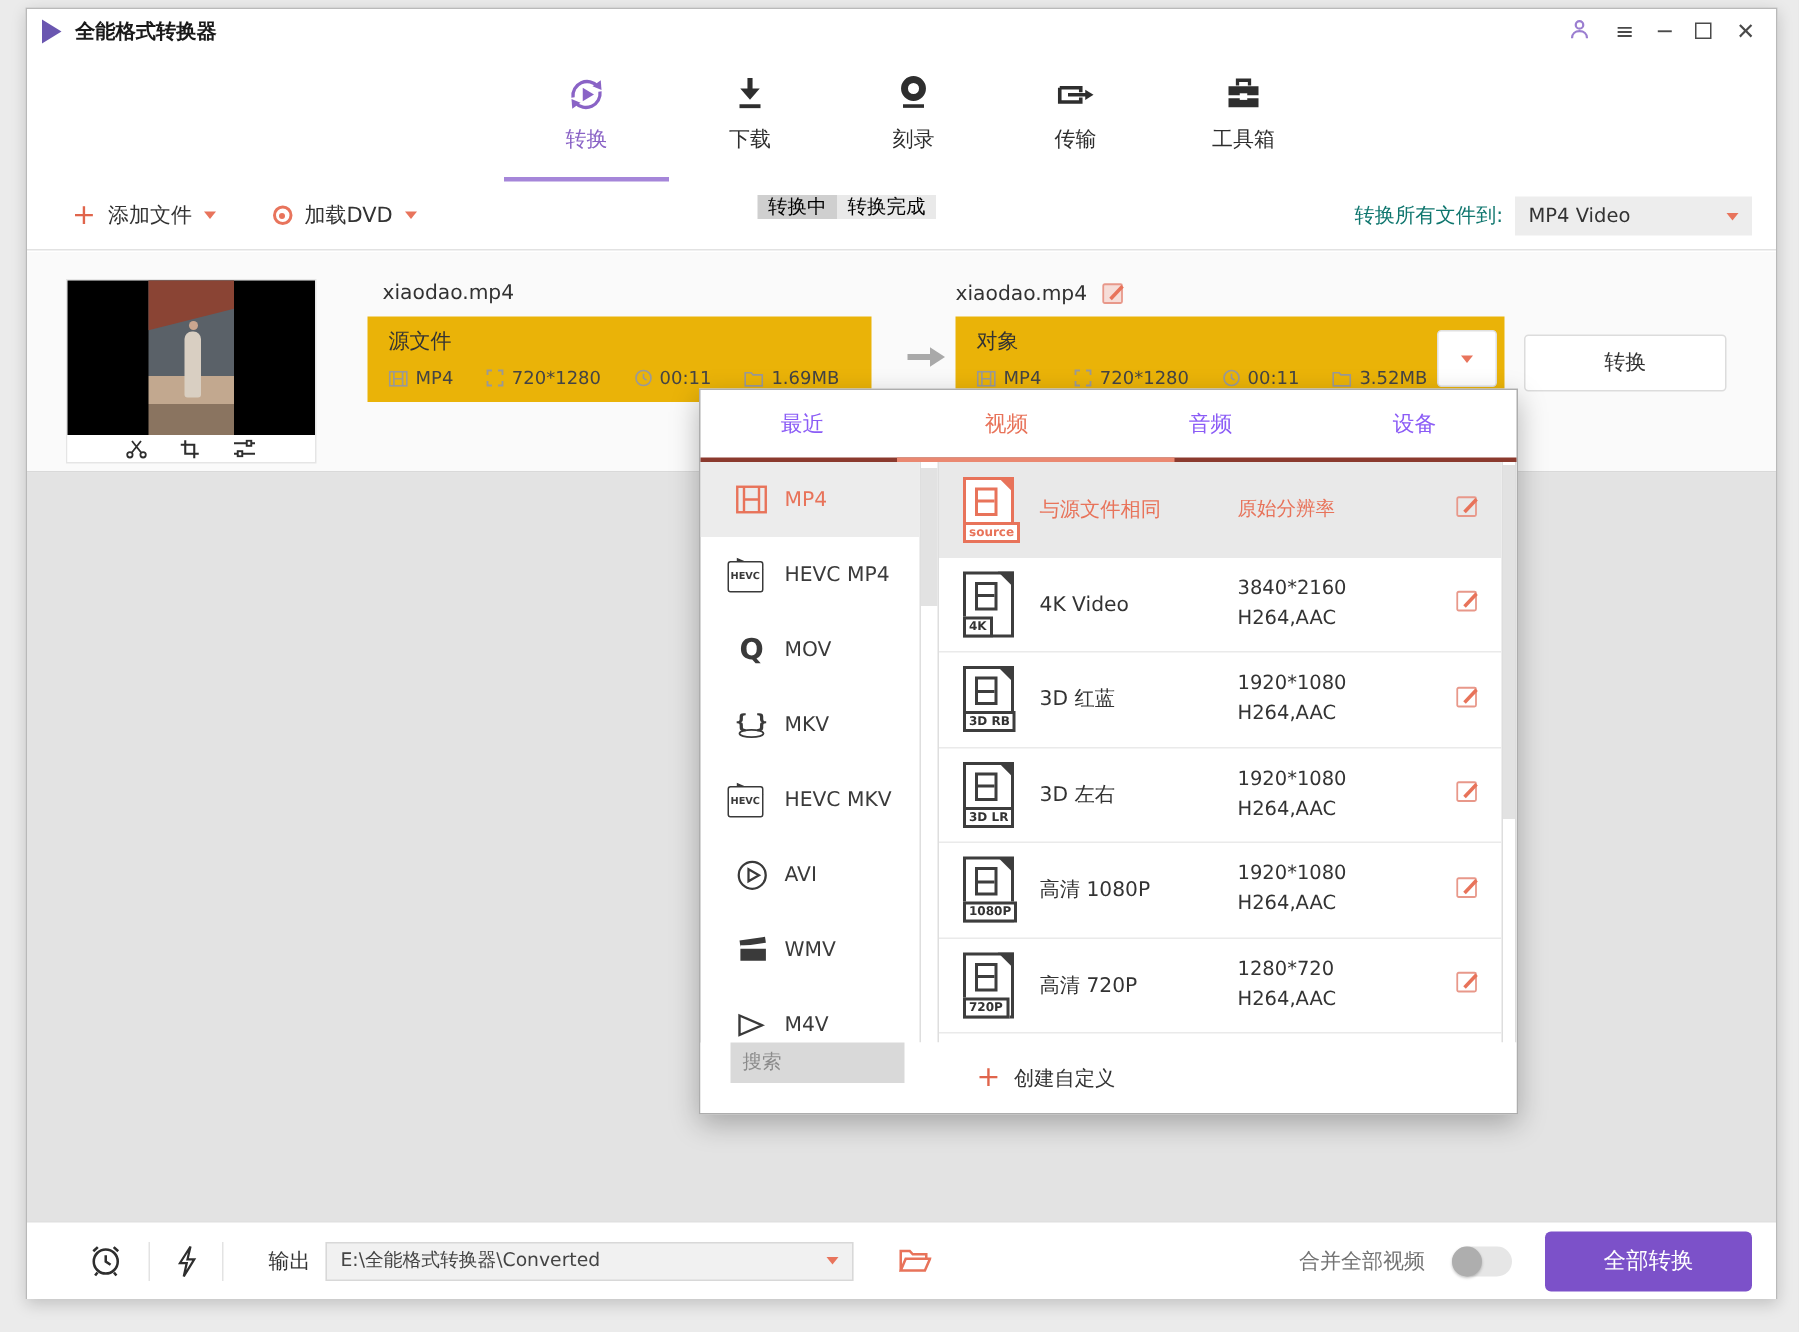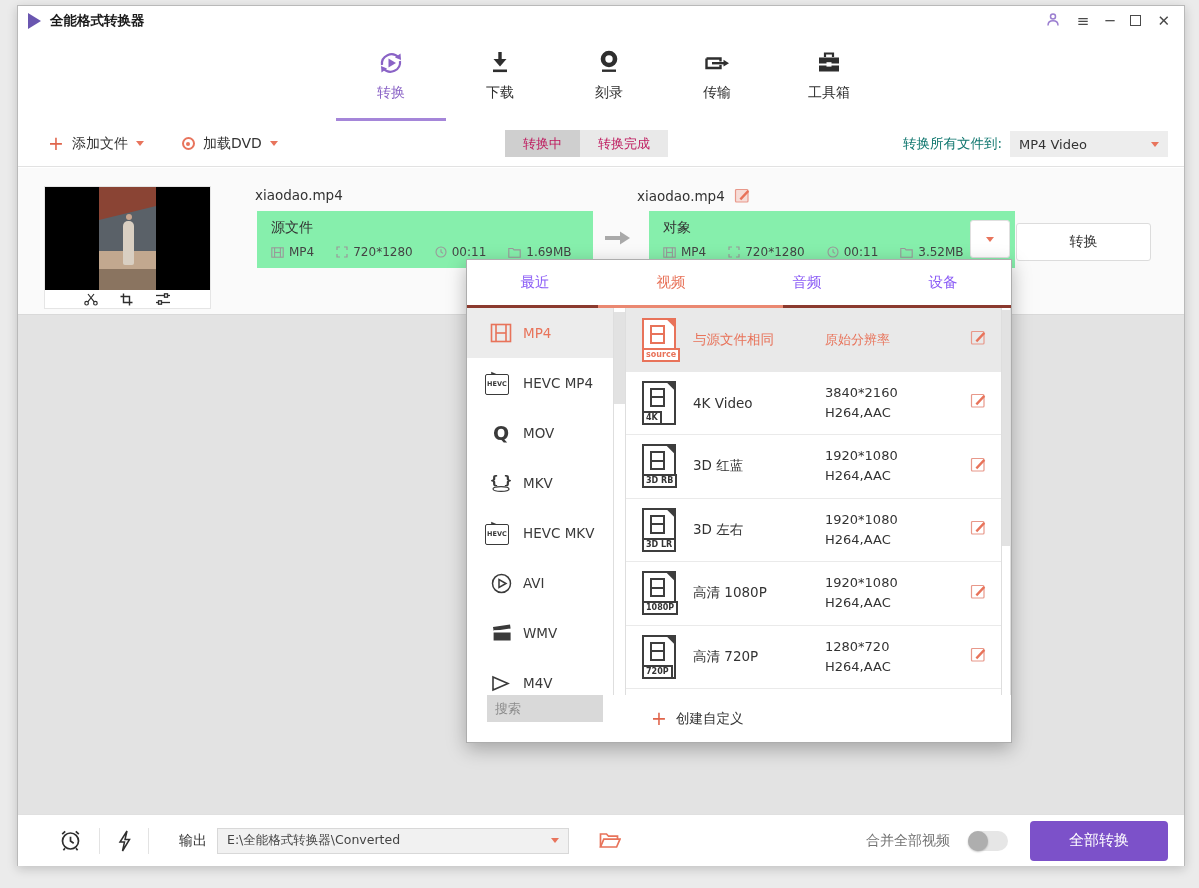--- a/index.html
+++ b/index.html
@@ -30,21 +30,21 @@
   .toolbar { position:absolute; left:0; top:115px; right:0; height:46px; border-bottom:1px solid #e2e2e2;
     display:flex; align-items:center; }
   .tb-group { display:flex; align-items:center; gap:8px; font-size:14px; color:#333; }
   .plus { color:#e0654c; font-size:19px; font-weight:400; line-height:1; }
   .caret-dn { width:0; height:0; border-left:4.5px solid transparent; border-right:4.5px solid transparent;
     border-top:5.5px solid #e8745c; }
   .dvd-ic { width:13px; height:13px; border:2px solid #e8745c; border-radius:50%; position:relative; }
   .dvd-ic::after { content:''; position:absolute; left:2.5px; top:2.5px; width:4px; height:4px;
     border-radius:50%; background:#e8745c; }
   .status-tabs { position:absolute; left:487px; top:9px; display:flex; }
-  .status-tab { height:27px; padding:0 18px; font-size:13px; color:#be185d; display:flex; align-items:center; cursor:default; }
+  .status-tab { height:16px; padding:0 7px; font-size:13px; color:#000000; display:flex; align-items:center; cursor:default; }
   .status-tab.active { background:#cfcfcf; }
   .status-tab.idle { background:#e9e9e9; }
   .tb-right { position:absolute; right:16px; top:0; height:46px; display:flex; align-items:center; gap:8px; }
   .tb-right .lbl { font-size:13.5px; color:#0f766e; }
   .fmt-select { width:158px; height:26px; background:#ededed; display:flex; align-items:center;
     padding:0 9px; font-size:13px; color:#333; }
   .fmt-select .caret-dn { margin-left:auto; }
 
   
   .list-area { position:absolute; left:0; top:162px; right:0; height:646px; background:#e3e3e3; }
@@ -55,21 +55,21 @@
   .thumb-scene { position:absolute; left:54px; top:0; width:57px; height:103px; background:
     linear-gradient(180deg,#5a6168 0 62%, #c2a88f 62% 80%, #8a7460 80% 100%); }
   .awning { position:absolute; left:0; top:-8px; width:100%; height:34px; background:#8a4434;
     transform:skewY(-14deg); }
   .figure { position:absolute; left:24px; top:34px; width:11px; height:44px; background:#d9cfc2; border-radius:5px 5px 2px 2px; }
   .figure::before { content:''; position:absolute; left:2.5px; top:-7px; width:6px; height:6px; border-radius:50%; background:#caa68f; }
   .thumb-tools { position:absolute; left:0; bottom:0; right:0; height:18px; background:#fff;
     display:flex; align-items:center; justify-content:center; gap:22px; color:#2e2e2e; }
   .thumb-tools svg { display:block; }
   .file-name { position:absolute; left:237px; top:19px; font-size:13.5px; color:#333; }
-  .panel { position:absolute; top:43px; height:57px; background:#86efac; padding:8px 14px 0 14px;margin-left:12px; }
+  .panel { position:absolute; top:43px; height:57px; background:#eab308; padding:8px 14px 0 14px; }
   .panel-src { left:227px; width:336px; }
   .panel-tgt { left:619px; width:366px; }
   .panel .ptitle { font-size:14px; color:#333; }
   .meta-row { display:flex; align-items:center; margin-top:8px; color:#444; font-size:12px; }
   .meta { display:flex; align-items:center; gap:5px; margin-right:22px; white-space:nowrap; }
   .meta svg { display:block; }
   .big-arrow { position:absolute; left:585px; top:62px; }
   .tgt-name { position:absolute; left:619px; top:19px; display:flex; align-items:center; gap:9px;
     font-size:13.5px; color:#333; }
   .pencil-ic svg { display:block; }

